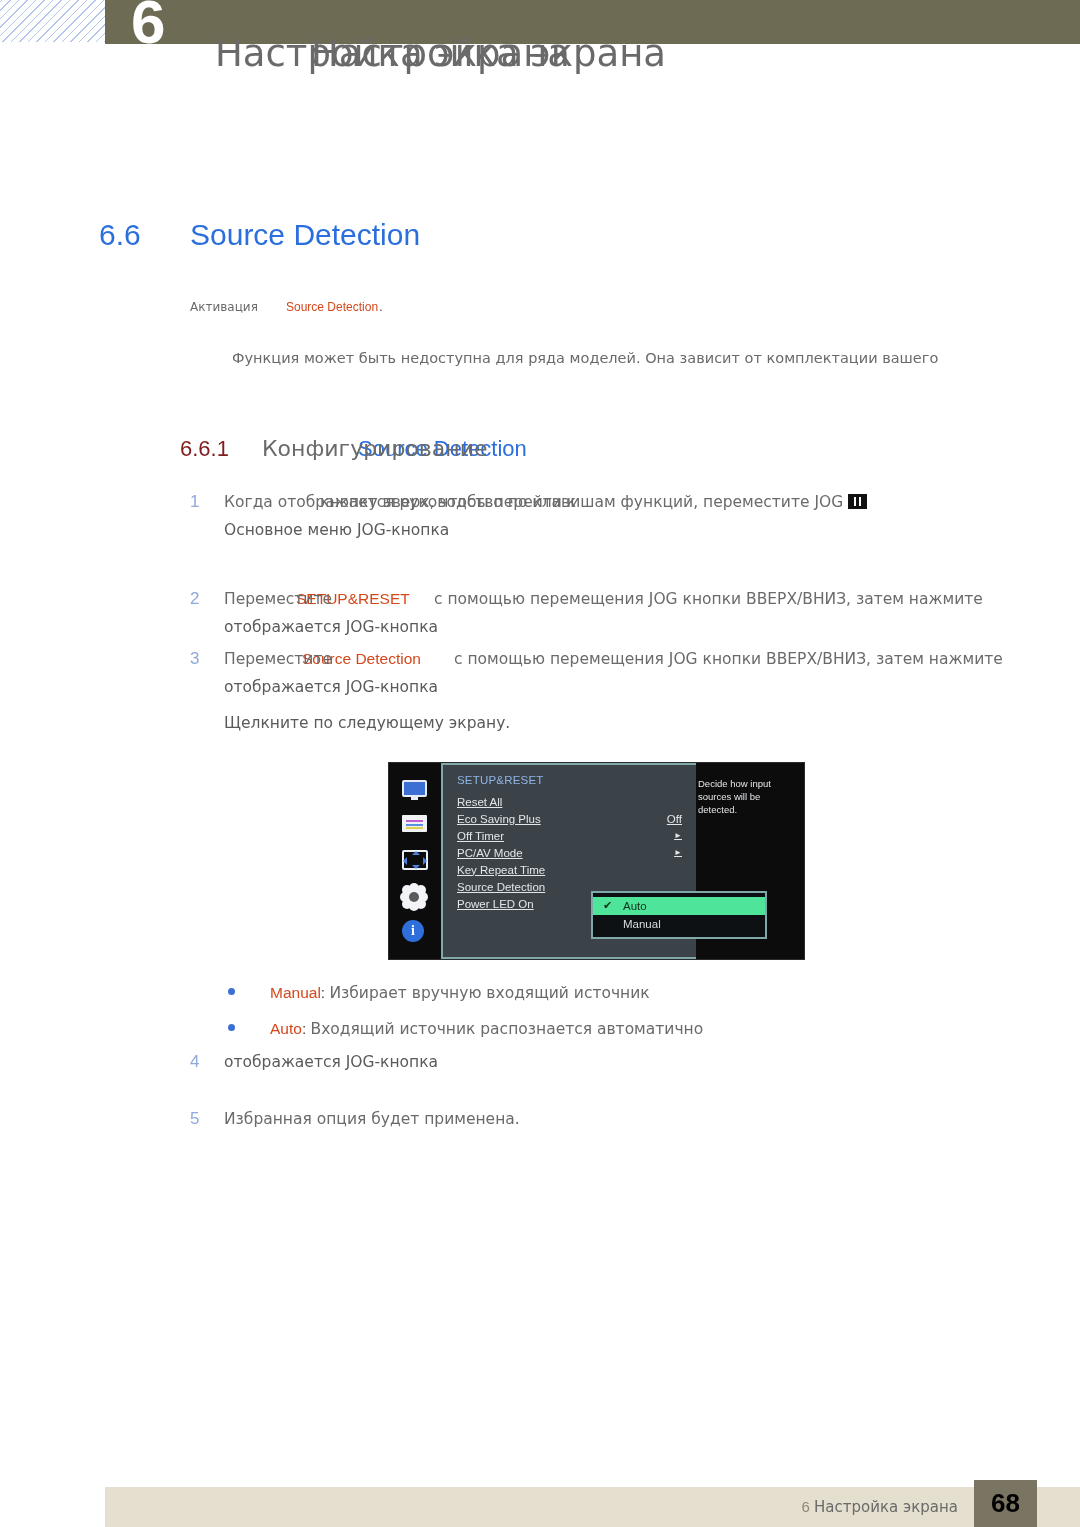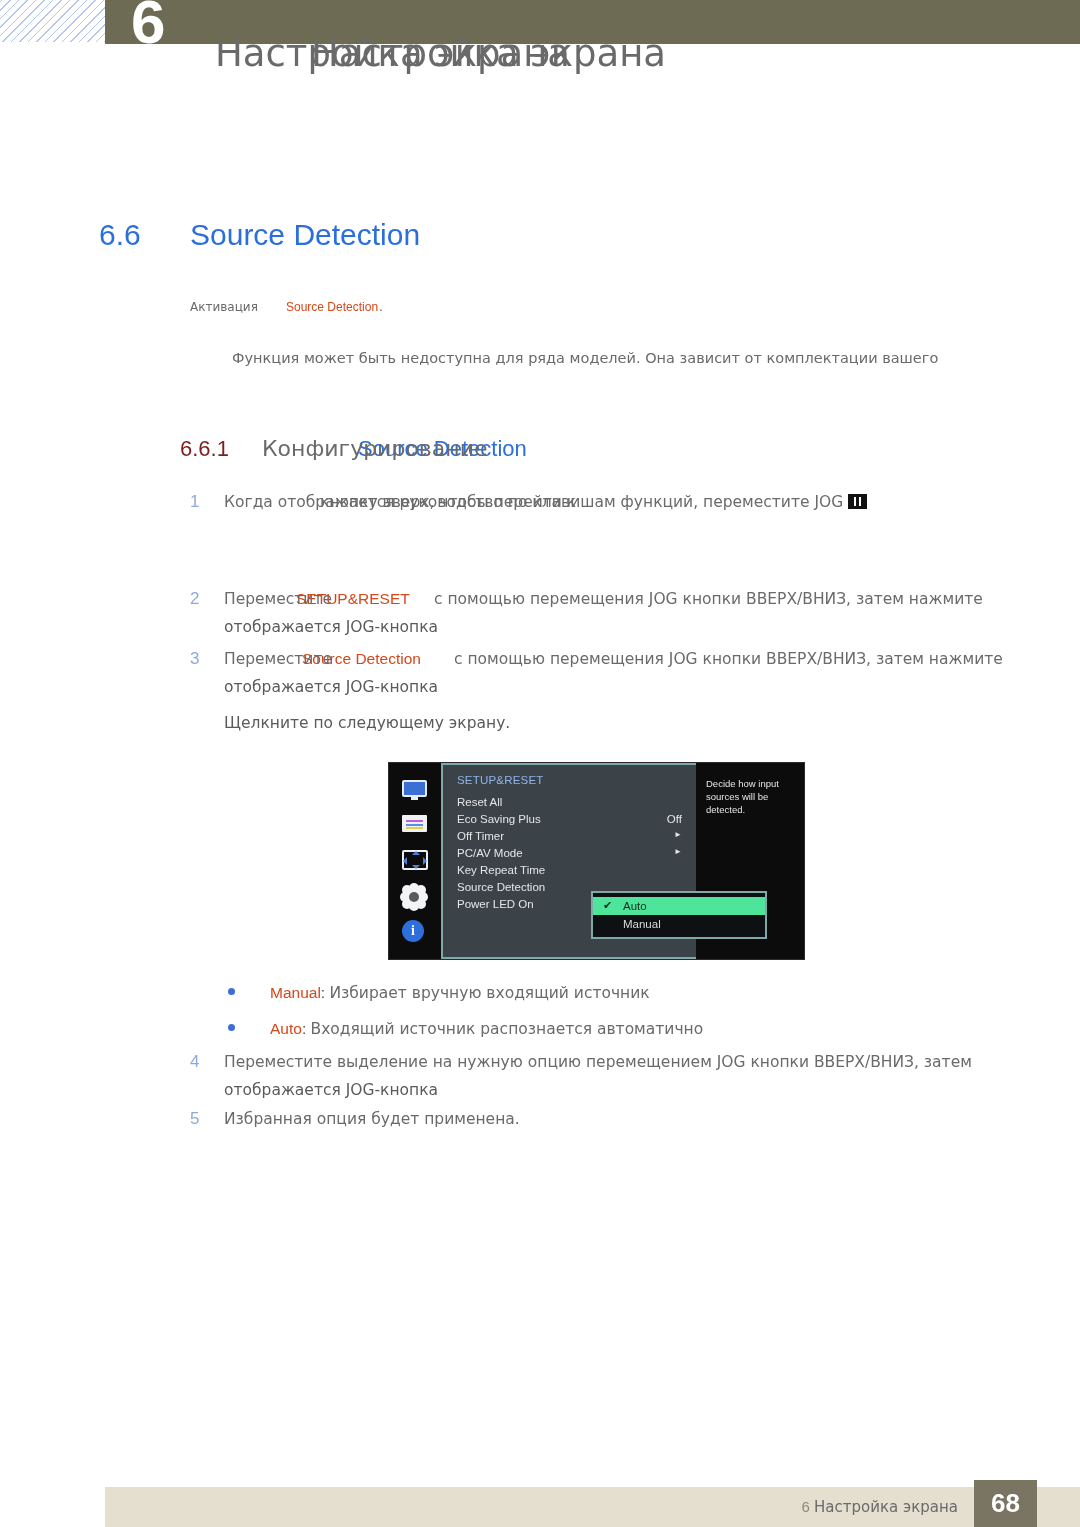--- a/index.html
+++ b/index.html
@@ -208,34 +208,35 @@
   }
   .osd-heading {
     color: #8fb4e8;
     font-size: 11.5px;
     padding: 0 14px 7px 14px;
     letter-spacing: 0.2px;
   }
   .osd-row {
     display: flex;
     justify-content: space-between;
-    align-items: flex-start;
+    align-items: center;
     color: #e3e6e8;
     padding: 2.5px 14px;
     font-size: 11.5px;
+    text-decoration: underline;
   }
   .osd-row .val { color: #e3e6e8; }
   .osd-row .arrow { font-size: 8px; color: #e3e6e8; }
   .osd-desc {
     width: 108px;
     background: #0c0c0c;
     color: #e3e6e8;
     font-size: 9.5px;
     line-height: 13px;
-    padding: 14px 8px 0 10px;
+    padding: 14px 8px 0 2px;
     box-sizing: border-box;
   }
   .osd-dropdown {
     position: absolute;
     left: 148px;
     top: 126px;
     width: 172px;
     background: #0d1113;
     border: 2px solid #7fa8a8;
     padding: 4px 0;
@@ -373,21 +374,21 @@
     white-space: nowrap;
     margin-left: 20px;
   }
   .footer-page {
     position: absolute;
     left: 974px;
     top: 1480px;
     width: 63px;
     height: 47px;
     background: #7a7463;
-    color: #ffffff;
+    color: #000000;
     font-size: 26px;
     font-weight: 700;
     line-height: 47px;
     text-align: center;
   }
 </style>
 </head>
 <body>
 
 <div class="hatch"></div>
@@ -425,20 +426,21 @@
 </div>
 
 <div class="step" style="top:488px">
   <span class="sn">1</span>
   <div class="body">
     <span class="ovl">
       <span class="a tofu">Когда отображается руководство по клавишам функций, переместите JOG</span>
       <span class="b tofu">кнопку вверх, чтобы перейти к</span>
     </span>
     <span class="jog-icon"></span>
+    <div class="sub-line tofu">Основное меню JOG-кнопка</div>
   </div>
 </div>
 
 <div class="step" style="top:585px">
   <span class="sn">2</span>
   <div class="body">
     <span class="ovl">
       <span class="a tofu">Переместите</span>
       <span class="b" style="left:72px;color:#d4471a">SETUP&amp;RESET</span>
       <span class="b tofu" style="left:210px">с помощью перемещения JOG кнопки ВВЕРХ/ВНИЗ, затем нажмите</span>
@@ -544,21 +546,20 @@
   <div class="b-row">
     <span class="dot"></span>
     <span class="hl">Auto</span><span>:</span>
     <span class="tofu">Входящий источник распознается автоматично</span>
   </div>
 </div>
 
 <div class="step" style="top:1048px">
   <span class="sn">4</span>
   <div class="body">
-    <div class="tofu">Переместите выделение на нужную опцию перемещением JOG кнопки ВВЕРХ/ВНИЗ, затем</div>
     <div class="sub-line tofu">отображается JOG-кнопка</div>
   </div>
 </div>
 
 <div class="step" style="top:1105px">
   <span class="sn">5</span>
   <div class="body">
     <div class="tofu">Избранная опция будет применена.</div>
   </div>
 </div>

